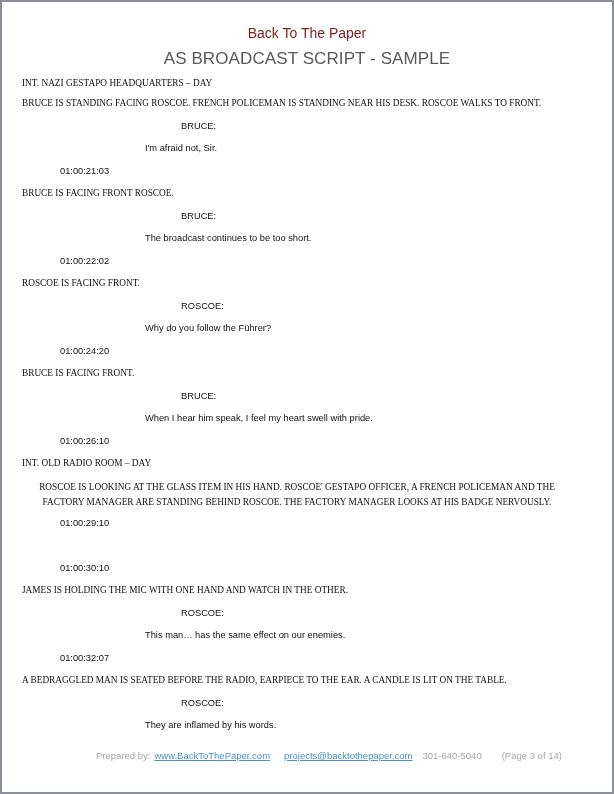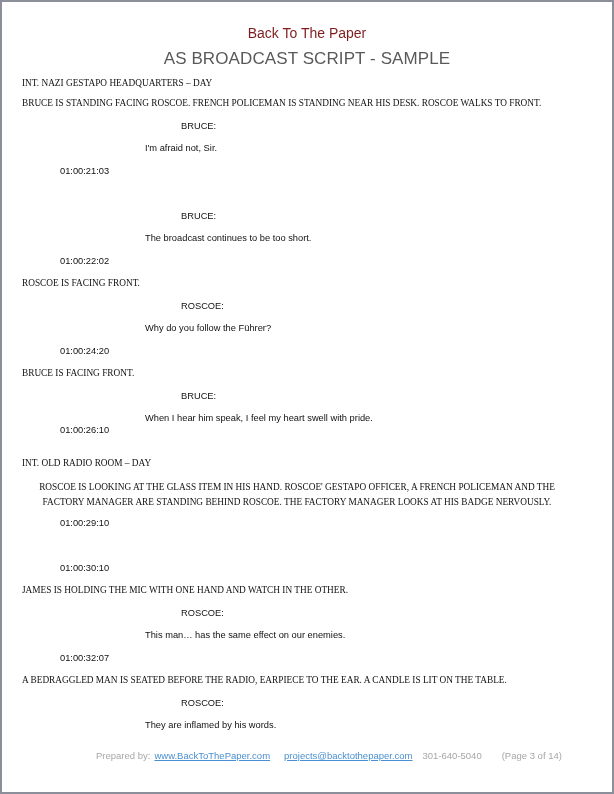--- a/index.html
+++ b/index.html
@@ -43,31 +43,32 @@
 
 <div class="page">
   <div class="title">Back To The Paper</div>
   <div class="subtitle">AS BROADCAST SCRIPT - SAMPLE</div>
 
   <div class="line action" style="top:75px">INT. NAZI GESTAPO HEADQUARTERS – DAY</div>
   <div class="line action" style="top:95px">BRUCE IS STANDING FACING ROSCOE. FRENCH POLICEMAN IS STANDING NEAR HIS DESK. ROSCOE WALKS TO FRONT.</div>
   <div class="line char" style="top:118px">BRUCE:</div>
   <div class="line dlg" style="top:140px">I'm afraid not, Sir.</div>
   <div class="line tc" style="top:163px">01:00:21:03</div>
+  <div class="line action" style="top:185px">BRUCE IS FACING FRONT ROSCOE.</div>
   <div class="line char" style="top:208px">BRUCE:</div>
   <div class="line dlg" style="top:230px">The broadcast continues to be too short.</div>
   <div class="line tc" style="top:253px">01:00:22:02</div>
   <div class="line action" style="top:275px">ROSCOE IS FACING FRONT.</div>
   <div class="line char" style="top:298px">ROSCOE:</div>
   <div class="line dlg" style="top:320px">Why do you follow the Führer?</div>
   <div class="line tc" style="top:343px">01:00:24:20</div>
   <div class="line action" style="top:365px">BRUCE IS FACING FRONT.</div>
   <div class="line char" style="top:388px">BRUCE:</div>
   <div class="line dlg" style="top:410px">When I hear him speak, I feel my heart swell with pride.</div>
-  <div class="line tc" style="top:422px">01:00:26:10</div>
+  <div class="line tc" style="top:433px">01:00:26:10</div>
   <div class="line action" style="top:455px">INT. OLD RADIO ROOM – DAY</div>
   <div class="line action wrap" style="top:478px; line-height:14.5px">ROSCOE IS LOOKING AT THE GLASS ITEM IN HIS HAND. ROSCOE' GESTAPO OFFICER, A FRENCH POLICEMAN AND THE FACTORY MANAGER ARE STANDING BEHIND ROSCOE. THE FACTORY MANAGER LOOKS AT HIS BADGE NERVOUSLY.</div>
   <div class="line tc" style="top:515px">01:00:29:10</div>
   <div class="line tc" style="top:560px">01:00:30:10</div>
   <div class="line action" style="top:582px">JAMES IS HOLDING THE MIC WITH ONE HAND AND WATCH IN THE OTHER.</div>
   <div class="line char" style="top:605px">ROSCOE:</div>
   <div class="line dlg" style="top:627px">This man… has the same effect on our enemies.</div>
   <div class="line tc" style="top:650px">01:00:32:07</div>
   <div class="line action" style="top:672px">A BEDRAGGLED MAN IS SEATED BEFORE THE RADIO, EARPIECE TO THE EAR. A CANDLE IS LIT ON THE TABLE.</div>
   <div class="line char" style="top:695px">ROSCOE:</div>

